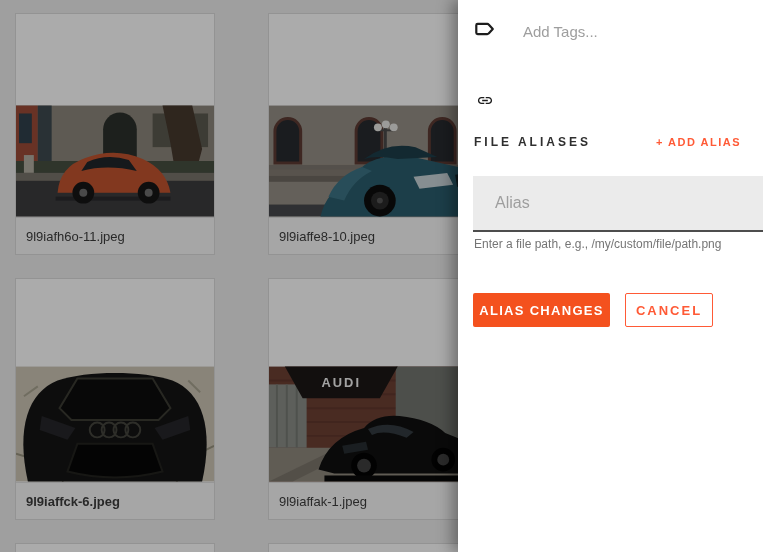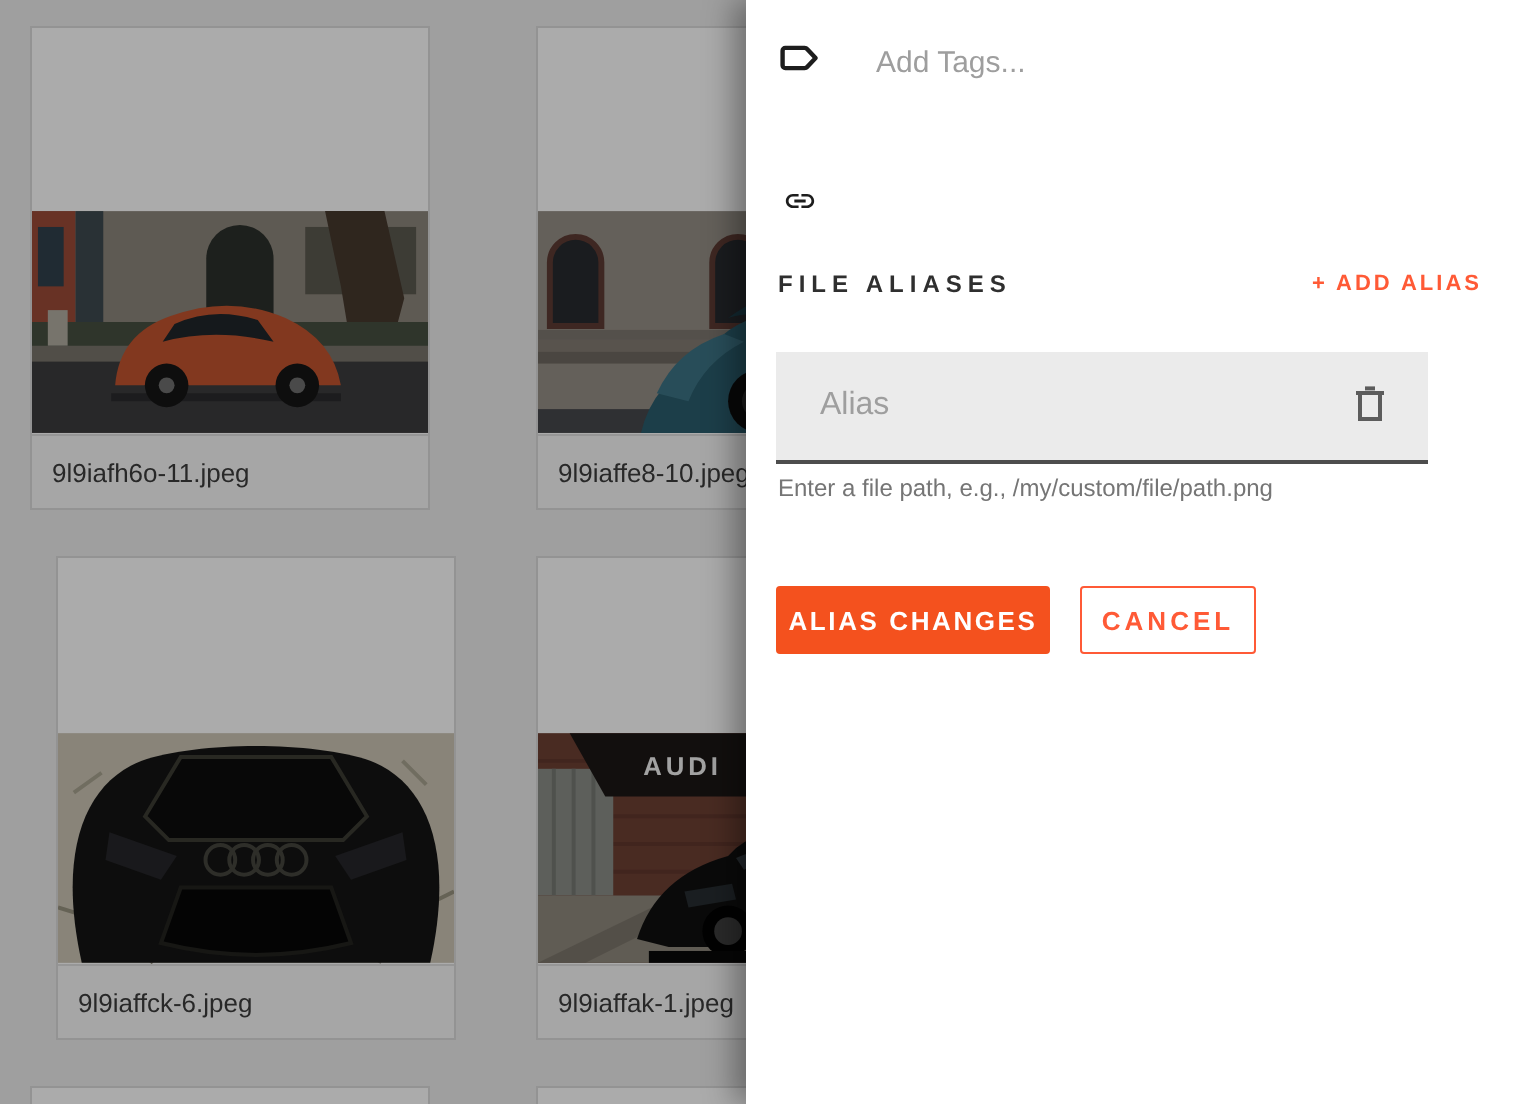--- a/index.html
+++ b/index.html
@@ -16,29 +16,29 @@
   }
   .card .thumb-area{flex:1;display:flex;align-items:flex-end;justify-content:center;overflow:hidden;}
   .card .thumb-area svg{display:block;}
   .card .card-footer{
     border-top:1px solid #e0e0e0;background:#f8f8f8;height:37px;flex:0 0 37px;
     display:flex;align-items:center;padding:0 10px;box-sizing:border-box;
     font-size:13px;color:#3d3d3d;white-space:nowrap;overflow:hidden;
   }
   .c1{left:15px;top:13px;}
   .c2{left:268px;top:13px;}
-  .c3{left:28px;top:278px;}
+  .c3{left:15px;top:278px;font-weight:bold;}
   .c4{left:268px;top:278px;}
   .c5{left:15px;top:543px;}
   .c6{left:268px;top:543px;}
   
   .dim{position:absolute;inset:0;background:rgba(0,0,0,0.33);z-index:5;}
   
   .panel{
-    position:absolute;top:0;right:0;width:390px;height:552px;background:#ffffff;
+    position:absolute;top:0;right:0;width:305px;height:552px;background:#ffffff;
     z-index:10;box-shadow:-6px 0 14px rgba(0,0,0,0.35);box-sizing:border-box;text-decoration:underline;
   }
   .row-tags{position:absolute;top:18px;left:16px;right:16px;display:flex;align-items:center;}
   .row-tags input{
     border:none;outline:none;background:transparent;margin-left:25px;flex:1;
     font-size:15px;color:#424242;font-family:"Liberation Sans",sans-serif;
   }
   .row-tags input::placeholder{color:#9e9e9e;opacity:1;}
   .row-link{position:absolute;top:92px;left:16px;display:flex;align-items:center;}
   .row-section{

